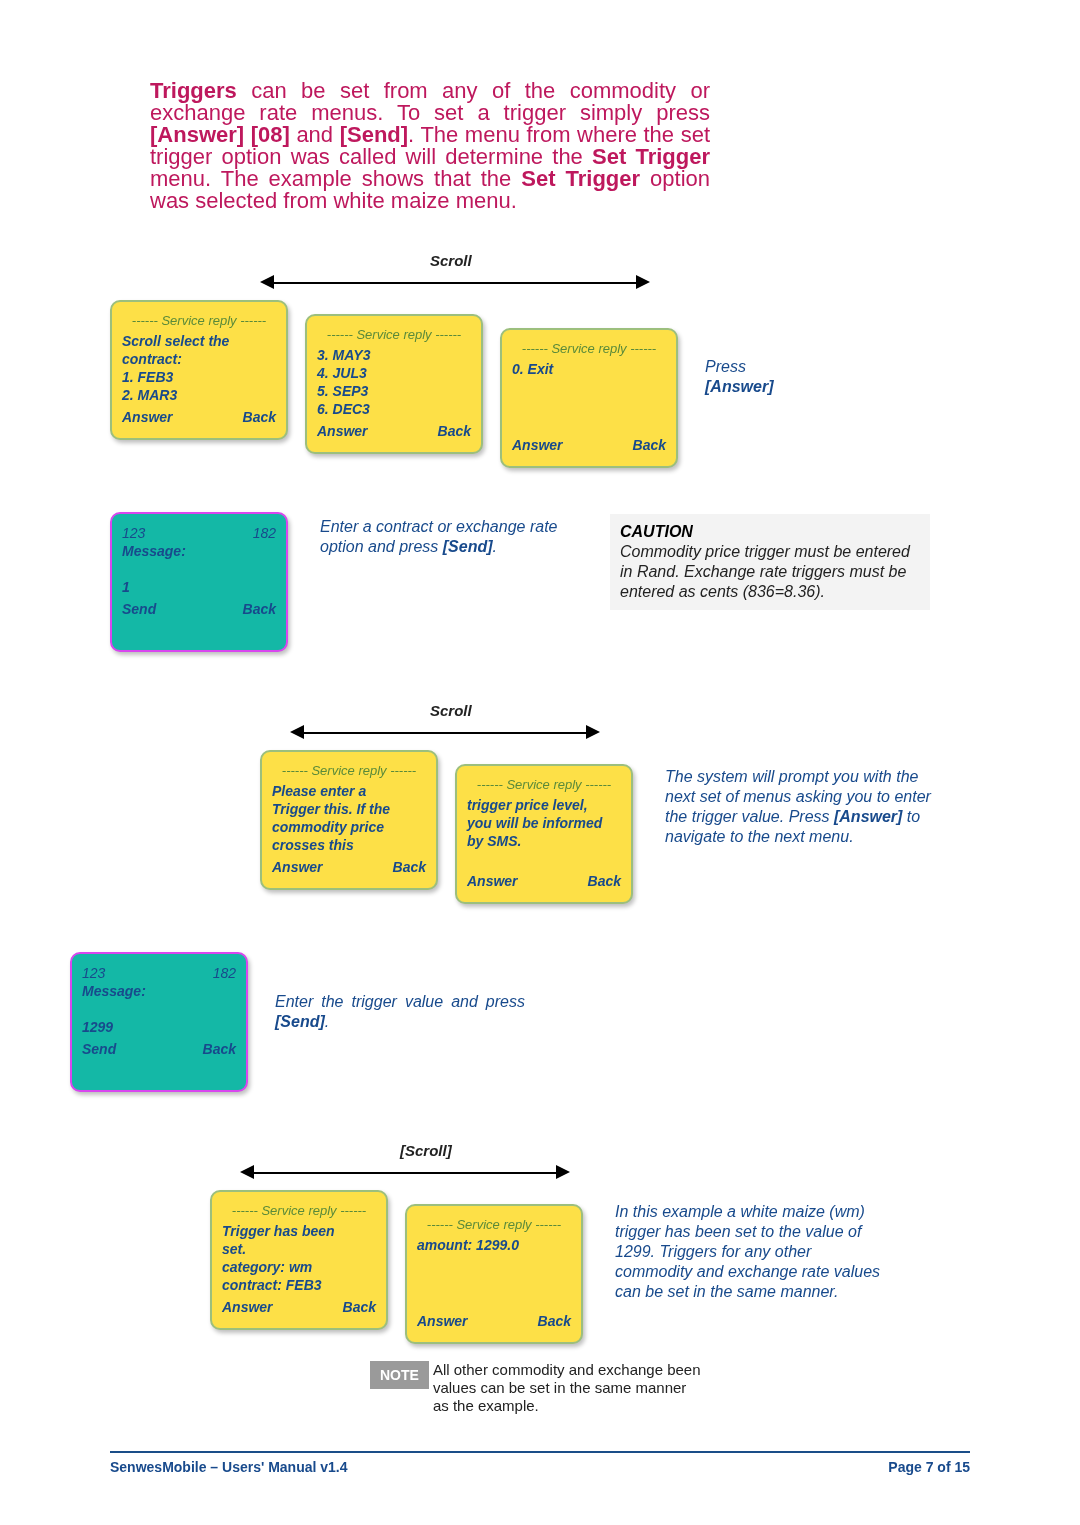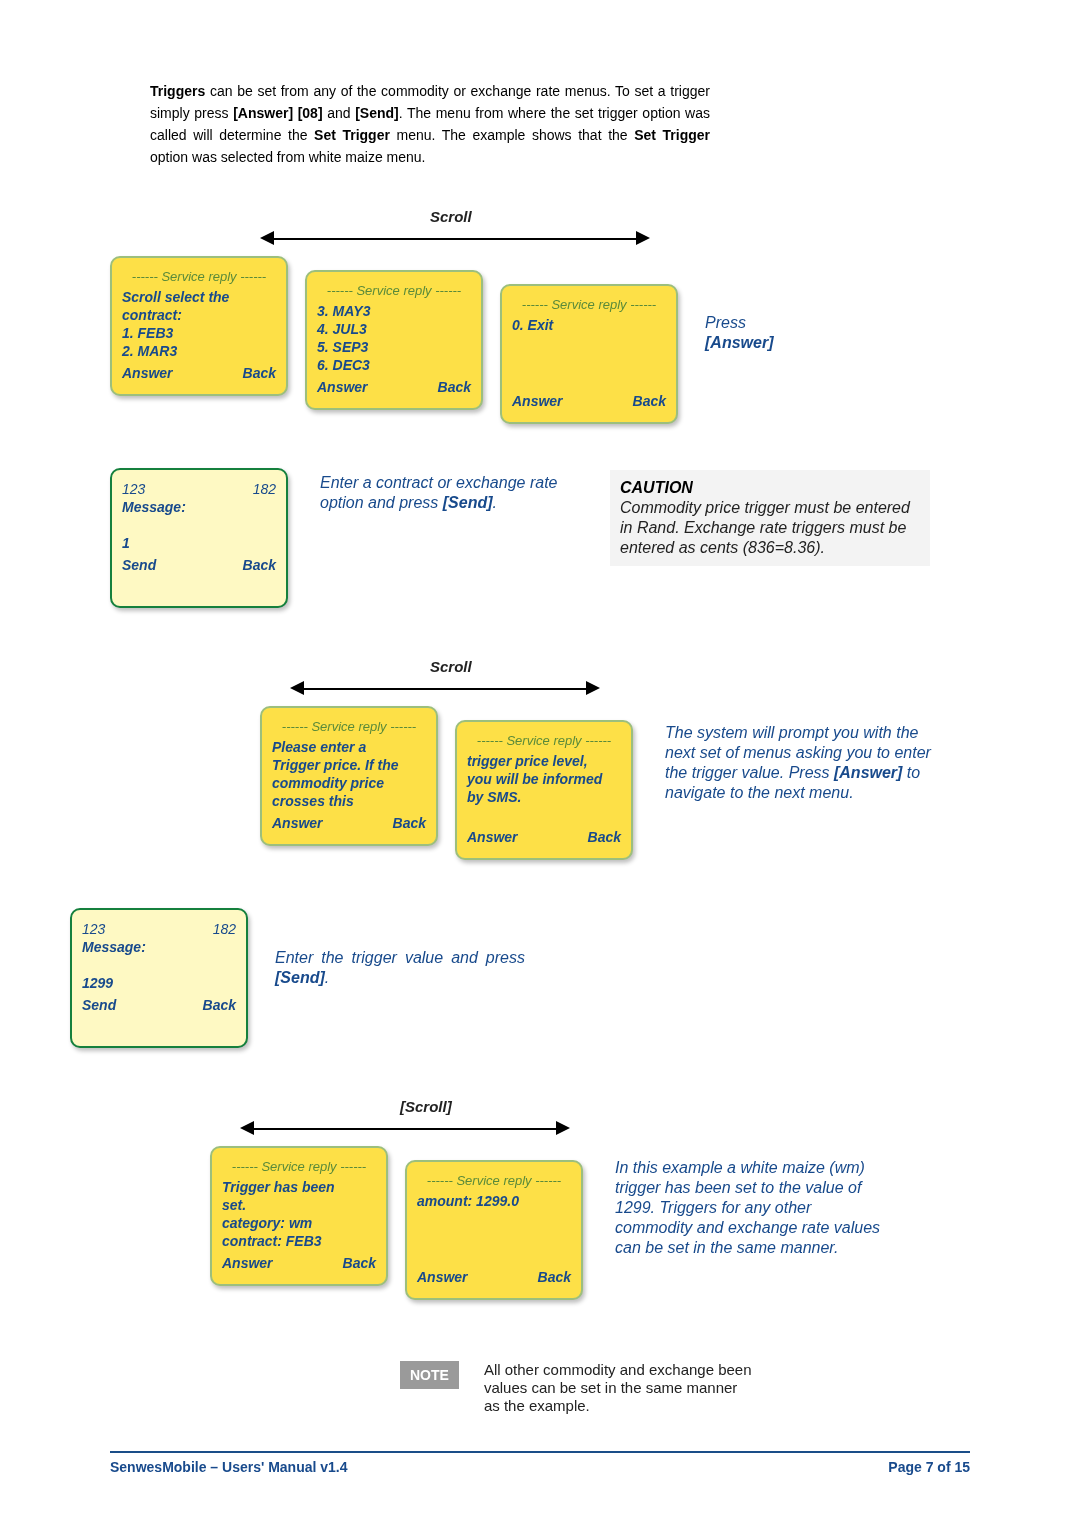--- a/index.html
+++ b/index.html
@@ -10,23 +10,23 @@
     color: #003366;
   }
   .page {
     width: 1080px;
     height: 1525px;
     position: relative;
     box-sizing: border-box;
     padding: 80px 110px 60px 110px;
   }
   .intro {
-    font-size: 14px;
+    font-size: 22px;
     line-height: 22px;
-    color: #000000;
+    color: #be185d;
     width: 560px;
     margin: 0 0 40px 40px;
     text-align: justify;
   }
   .intro b { font-weight: bold; }
 
   .section {
     position: relative;
     margin-top: 30px;
     font-style: italic;
@@ -77,22 +77,22 @@
     font-size: 14px;
     line-height: 18px;
     box-shadow: 2px 3px 4px rgba(0,0,0,0.25);
   }
   .green {
     background: #fde047;
     border: 2px solid #9cbf7d;
     color: #184a8c;
   }
   .blue {
-    background: #fef9c3;
-    border: 2px solid #15803d;
+    background: #14b8a6;
+    border: 2px solid #d946ef;
     color: #184a8c;
   }
   .box .hdr {
     color: #5a8a3a;
     font-size: 13px;
     text-align: center;
     margin-bottom: 2px;
     white-space: nowrap;
   }
   .box .body {
@@ -250,21 +250,21 @@
     <div class="arrow" style="position:absolute; left:180px; top:22px; width:310px;">
       <div class="arrow-head-l" style="left:0;"></div>
       <div class="arrow-line" style="left:12px; right:12px;"></div>
       <div class="arrow-head-r" style="right:0;"></div>
     </div>
 
     <div class="box green" style="left:150px; top:48px; height:140px;">
       <div class="hdr">------ Service reply ------</div>
       <div class="body">
         <span>Please enter a</span><br>
-        <span>Trigger price. If the</span><br>
+        <span>Trigger this. If the</span><br>
         <span>commodity price</span><br>
         <span>crosses this</span>
       </div>
       <div class="footer">
         <span>Answer</span>
         <span>Back</span>
       </div>
     </div>
 
     <div class="box green" style="left:345px; top:62px; height:140px;">
@@ -338,21 +338,21 @@
         <span>Answer</span>
         <span>Back</span>
       </div>
     </div>
 
     <div class="note-text" style="position:absolute; left:505px; top:60px; width:270px;">
       <span>In this example a white maize (wm) trigger has  been set to the value of 1299. Triggers for any other commodity and exchange rate values can be set in the same manner.</span>
     </div>
   </div>
 
-  <div style="position:absolute; left:400px; bottom:110px; display:flex; align-items:flex-start; gap:25px;justify-content:center;">
+  <div style="position:absolute; left:370px; bottom:110px; display:flex; align-items:flex-start; gap:4px;justify-content:center;">
     <span class="note-pill">NOTE</span>
     <span style="font-size:15px; line-height:18px; color:#222; width:270px;">All other commodity and exchange been values can be set in the same manner as the example.</span>
   </div>
 
   <div class="footer-bar">
     <span>SenwesMobile – Users' Manual v1.4</span>
     <span>Page 7 of 15</span>
   </div>
 
 </div>

